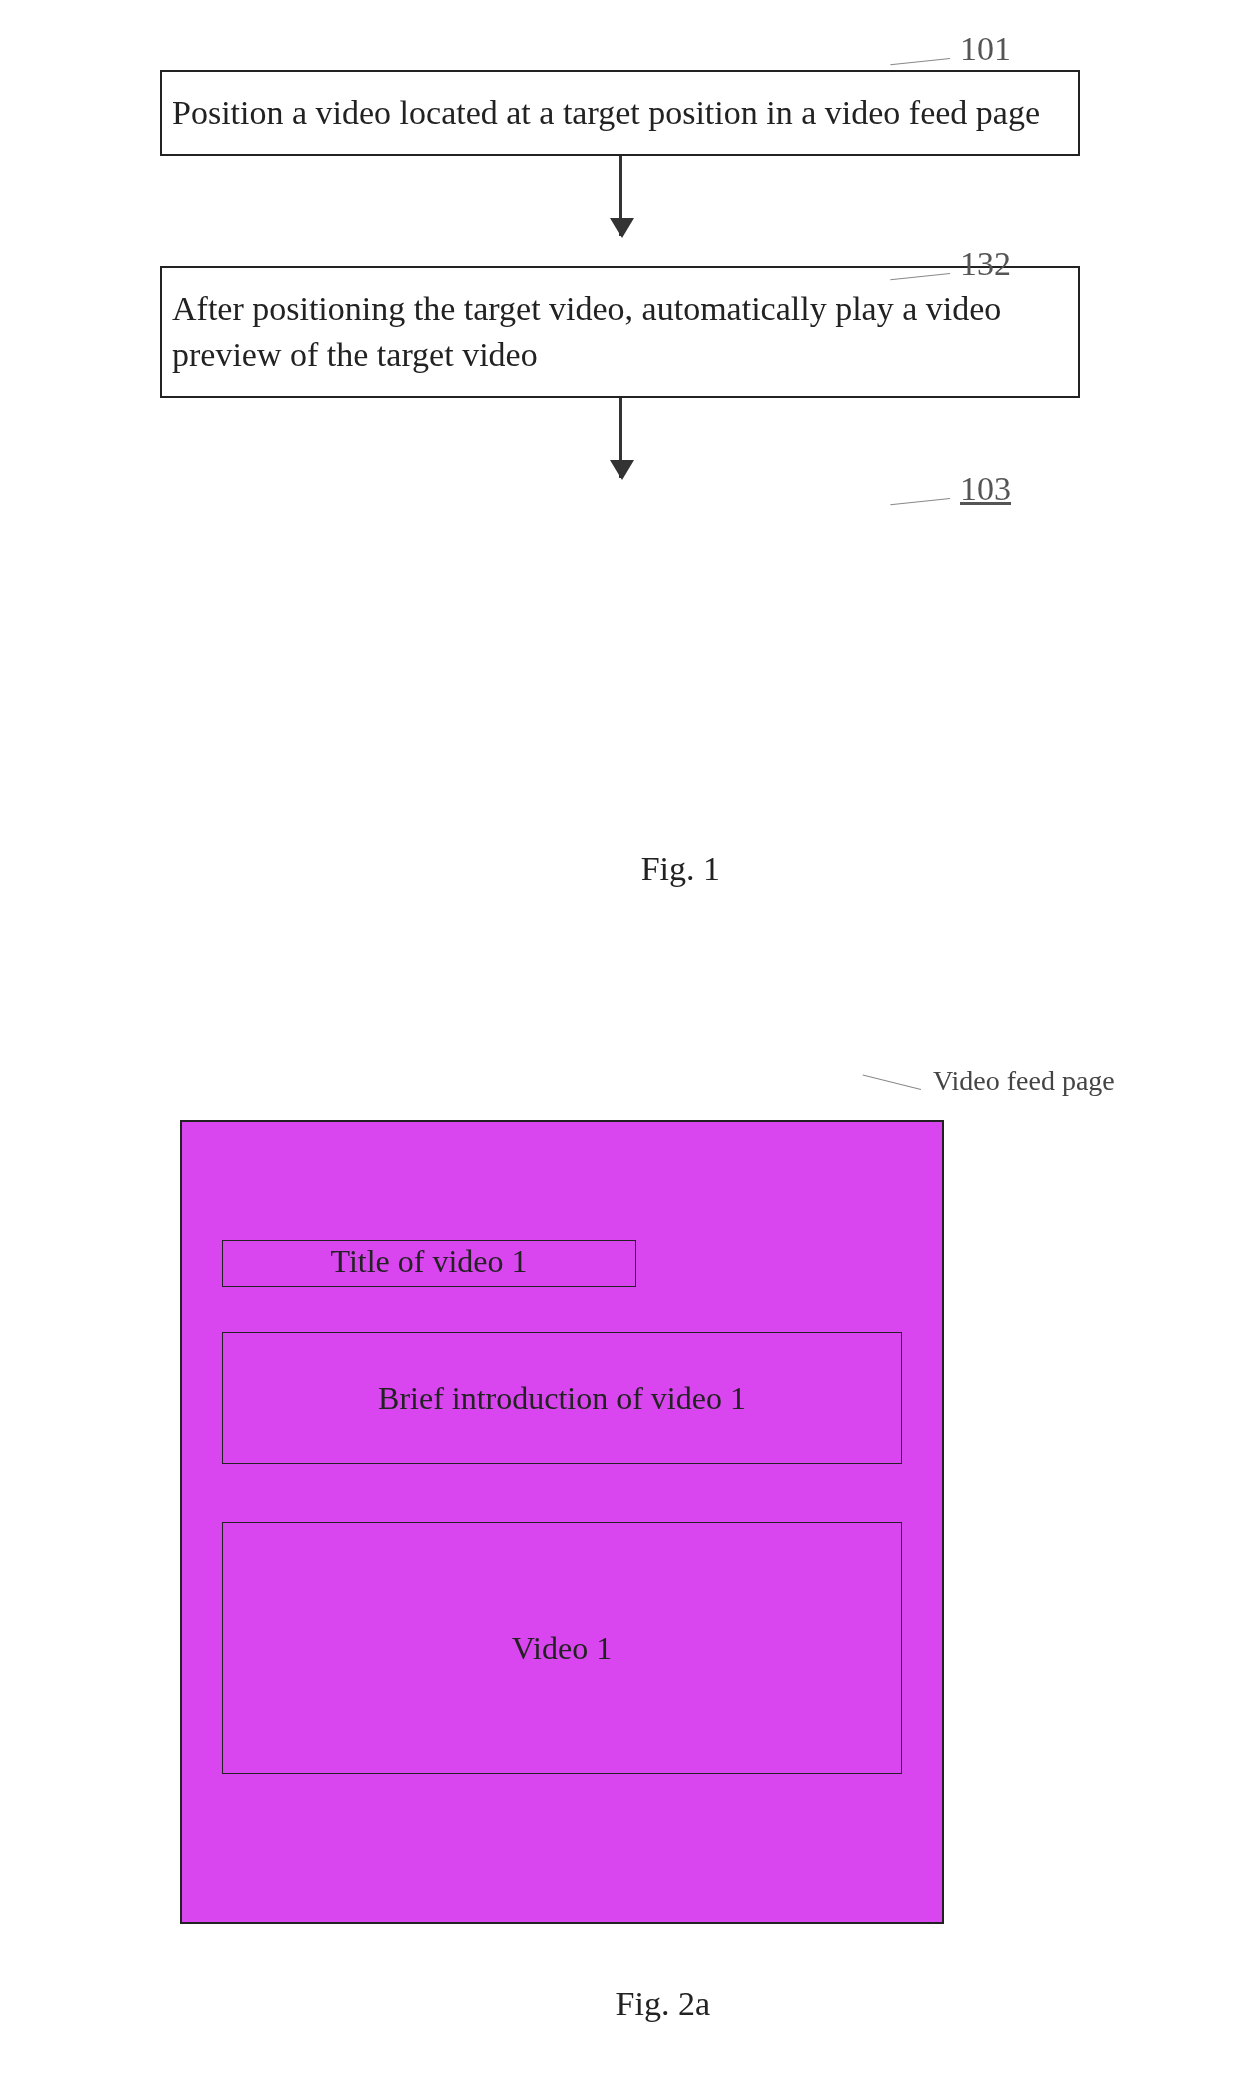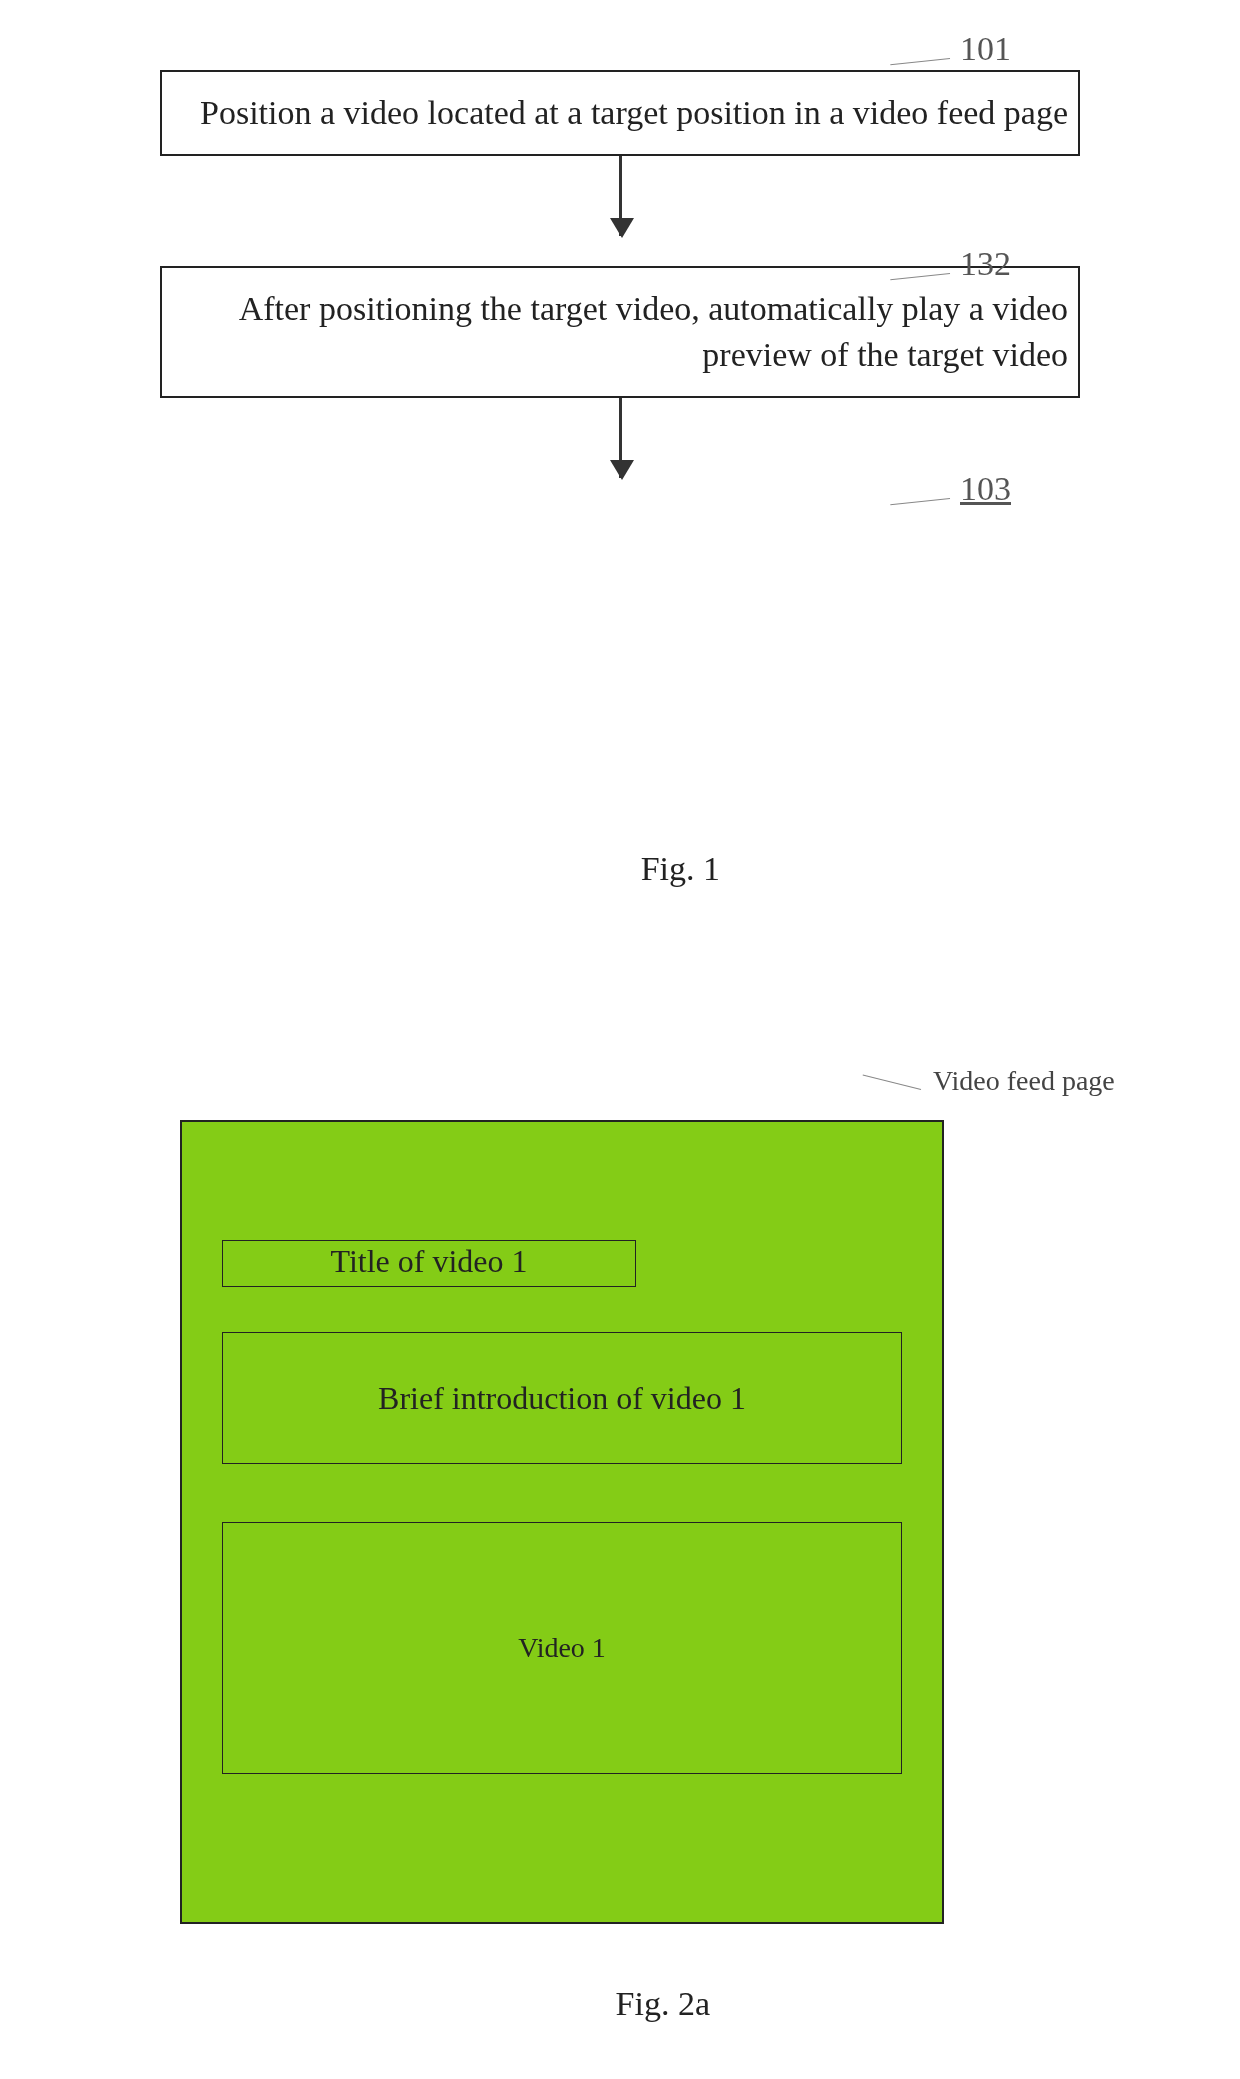--- a/index.html
+++ b/index.html
@@ -24,21 +24,21 @@
     width: 1040px;
   }
   .flow-box {
     border: 2px solid #222;
     width: 920px;
     margin: 0 auto;
     padding: 18px 10px;
     box-sizing: border-box;
     font-size: 34px;
     line-height: 1.35;
-    text-align: right;
+    text-align: left;
     background: #fff;
   }
   .arrow-col {
     width: 920px;
     margin: 0 auto;
     height: 110px;
     display: flex;
     justify-content: center;
     align-items: flex-start;
   }
@@ -103,21 +103,21 @@
     vertical-align: middle;
     margin-right: 12px;
     transform: translateY(6px) rotate(14deg);
     transform-origin: right center;
   }
   .feed-frame {
     border: 2px solid #222;
     width: 760px;
     height: 800px;
     position: relative;
-    background: #84cc16;
+    background: #d946ef;
   }
   .title-box {
     position: absolute;
     left: 40px;
     top: 118px;
     width: 400px;
     border: 1px solid #222;
     padding: 2px 6px 6px;
     font-size: 32px;
     text-align: center;
@@ -138,21 +138,21 @@
   .video-box {
     position: absolute;
     left: 40px;
     top: 400px;
     right: 40px;
     height: 250px;
     border: 1px solid #222;
     display: flex;
     align-items: center;
     justify-content: center;
-    font-size: 28px;
+    font-size: 32px;
     text-align: center;
   }
 </style>
 </head>
 <body>
 
 <div class="page">
 
   <div class="fig1">
 

